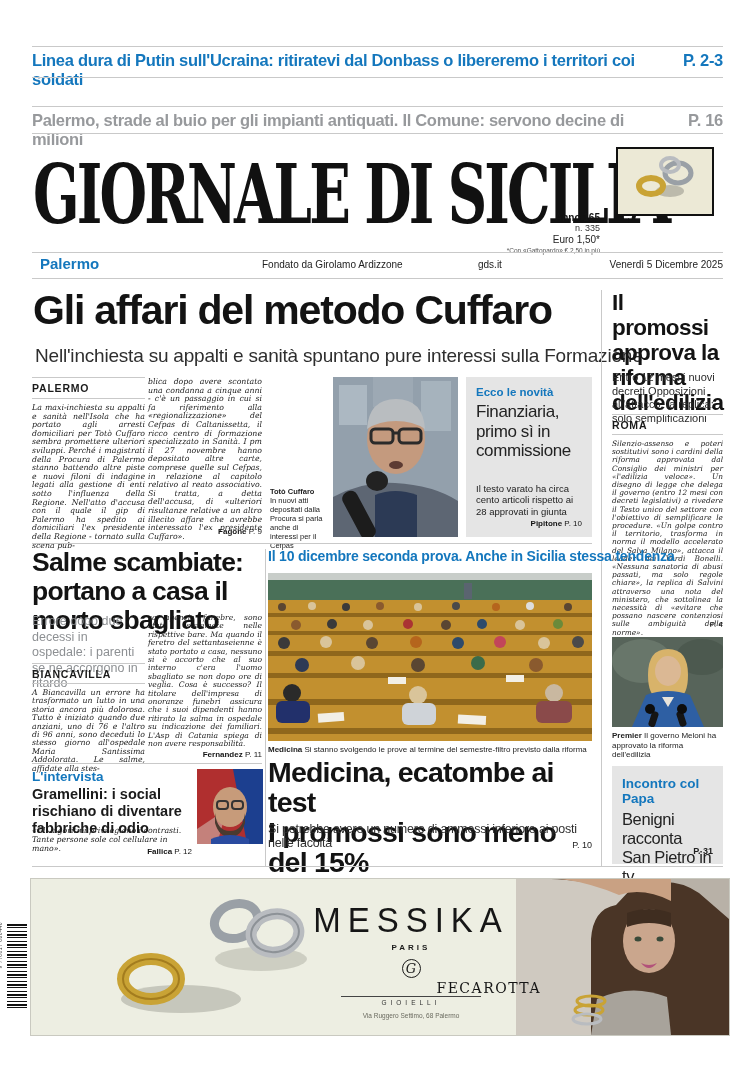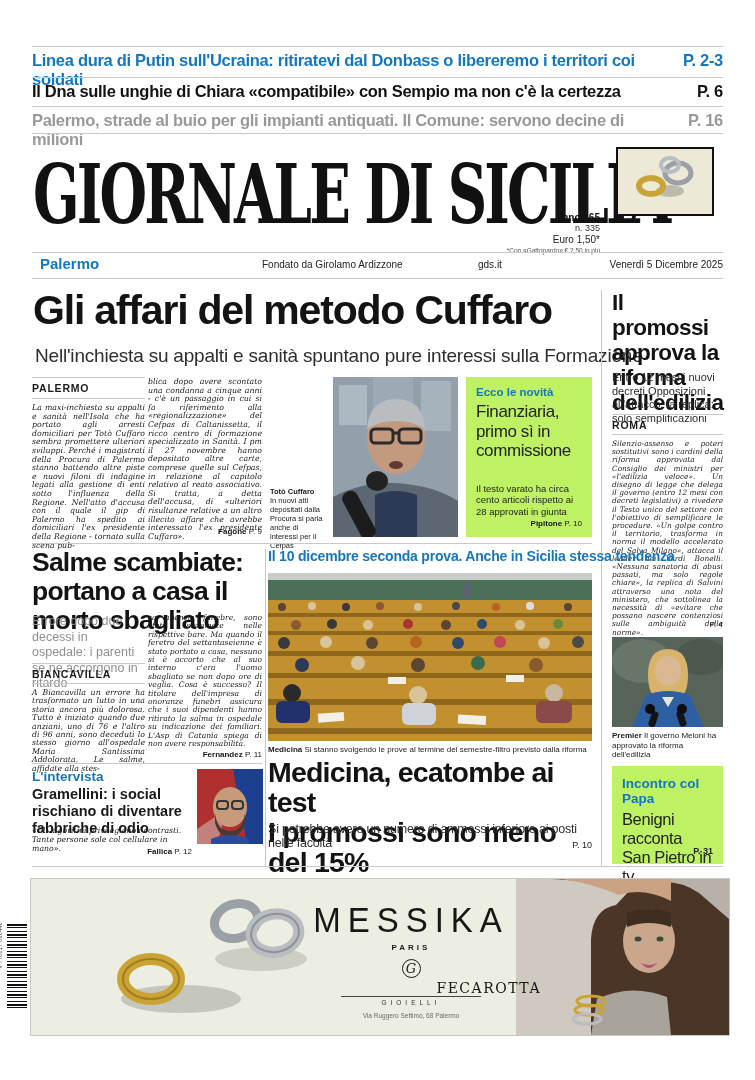--- a/index.html
+++ b/index.html
@@ -32,21 +32,21 @@
                  letter-spacing:-1.2px;color:#131313;}
   #main-subhead{position:absolute;left:35px;top:345px;font-size:19px;color:#2e2e2e;letter-spacing:-0.2px;}
   .kicker{font-size:10.5px;font-weight:bold;letter-spacing:0.8px;color:#1a1a1a;}
   .body-col{position:absolute;font-family:"DejaVu Serif",serif;font-size:7.8px;line-height:8.6px;
             text-align:justify;color:#1c1c1c;font-style:italic;}
   .byline{font-family:"Liberation Sans",sans-serif;font-weight:bold;font-size:8px;}
   .byline .pg{font-weight:normal;}
   .caption{font-size:7.5px;line-height:9px;color:#222;}
   .caption b{display:block;}
   .photo{position:absolute;overflow:hidden;}
-  .graybox{position:absolute;background:#bef264;box-sizing:border-box;padding:9px 10px;}
+  .graybox{position:absolute;background:#e5e5e5;box-sizing:border-box;padding:9px 10px;}
   .box-kicker{color:#1477bd;font-weight:bold;font-size:11.5px;}
   .box-title{font-size:17px;line-height:19.5px;letter-spacing:-0.4px;color:#232323;margin-top:4px;}
   .box-body{font-size:9.5px;line-height:11.5px;color:#222;}
   .blue-kicker{color:#1477bd;font-weight:bold;}
   .pageref{font-weight:bold;font-size:9px;color:#222;}
   
   #barcode{position:absolute;left:7px;top:924px;width:20px;height:86px;
     background:repeating-linear-gradient(to bottom,#111 0 2px,#fff 2px 3px,#111 3px 4px,#fff 4px 7px,#111 7px 8px,#fff 8px 10px);}
   #barcode-digits{position:absolute;left:-3px;top:922px;font-size:5px;color:#333;
     writing-mode:vertical-rl;transform:rotate(180deg);letter-spacing:0.5px;}
@@ -72,24 +72,20 @@
 <body>
 
 <div id="page">
 
   <div class="hl" style="left:32px;right:32px;top:46px"></div>
   <div class="strip-row blue" style="top:51px">
     <span>Linea dura di Putin sull'Ucraina: ritiratevi dal Donbass o libereremo i territori coi soldati</span>
     <span class="strip-page">P. 2-3</span>
   </div>
   <div class="hl" style="left:32px;right:32px;top:77px"></div>
-  <div class="strip-row black" style="top:82px">
-    <span>Il Dna sulle unghie di Chiara «compatibile» con Sempio ma non c'è la certezza</span>
-    <span class="strip-page">P. 6</span>
-  </div>
   <div class="hl" style="left:32px;right:32px;top:106px"></div>
   <div class="strip-row gray" style="top:111px">
     <span>Palermo, strade al buio per gli impianti antiquati. Il Comune: servono decine di milioni</span>
     <span class="strip-page">P. 16</span>
   </div>
   <div class="hl" style="left:32px;right:32px;top:133px"></div>
 
   <div id="logo">GIORNALE DI SICILIA</div>
   <div class="photo" style="left:616px;top:147px;width:94px;height:65px;border:2px solid #111;background:#ece9d6;">
     <svg width="90" height="61">

